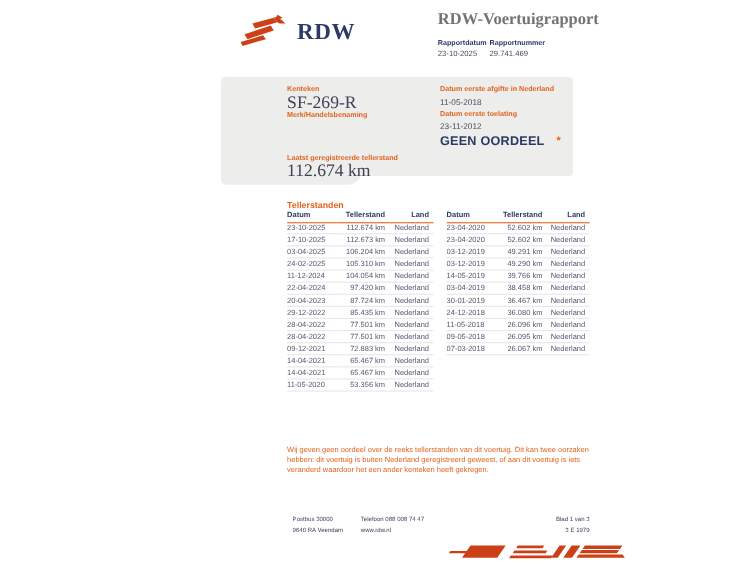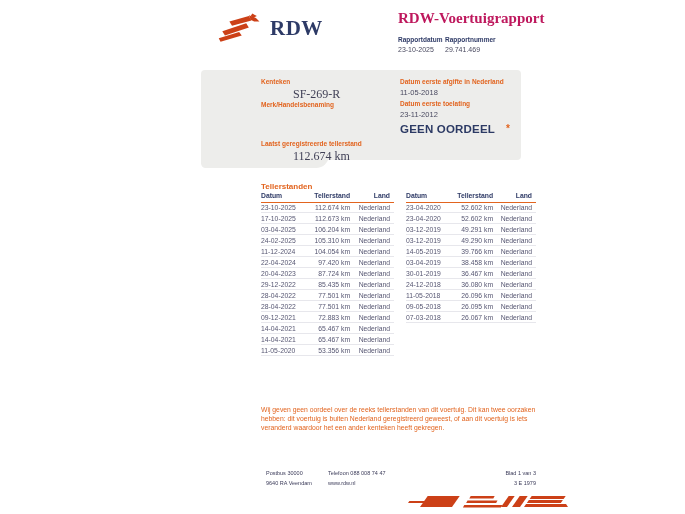--- a/index.html
+++ b/index.html
@@ -12,42 +12,42 @@
   
   .logo { position: absolute; left: 179px; top: 12px; display: flex; align-items: center; gap: 7px; }
   .logo svg { width: 46px; height: 33px; }
   .logo-text {
     font-family: "Liberation Serif", serif; font-weight: 700;
     font-size: 21px; color: #2d3a66; letter-spacing: 0.5px;
   }
   .report-title {
     position: absolute; left: 360px; top: 10px;
     font-family: "Liberation Serif", serif; font-weight: 700;
-    font-size: 15px; color: #be185d; text-align: right;
+    font-size: 15px; color: #737373; text-align: right;
   }
   .meta-pair { position: absolute; top: 36px; }
   .meta-pair.date { left: 360px; }
   .meta-pair.number { left: 407px; }
   .meta-label { font-size: 6.5px; font-weight: 700; color: #2e3a66; display: block; }
   .meta-value { font-size: 7px; color: #4a4a60; display: block; margin-top: 2.5px; }
 
   
   .card {
     position: absolute; left: 163px; top: 70px; width: 320px; height: 90px;
     background: #ededeb; border-radius: 4px 4px 4px 0;
   }
   .card-tail {
     position: absolute; left: 163px; top: 155px; width: 128px; height: 13px;
     background: #ededeb; border-radius: 0 0 14px 5px;
   }
   .field { position: absolute; }
   .f-label { font-size: 6.5px; font-weight: 700; color: #e2641f; display: block; }
   .f-value-big {
-    font-family: "Liberation Serif", serif; font-size: 12px;
-    color: #3f3f55; display: block; margin-top: 2px; line-height: 14px; margin-left: 32px;
+    font-family: "Liberation Serif", serif; font-size: 16px;
+    color: #3f3f55; display: block; margin-top: 2px; line-height: 14px;
   }
   .f-value-sm { font-size: 7.5px; color: #4a4a60; display: block; margin-top: 3px; }
   .f-kenteken  { left: 60px;  top: 8px; }
   .f-merk      { left: 60px;  top: 31px; width: 128px; }
   .f-teller    { left: 60px;  top: 70px; }
   .f-afgifte   { left: 199px; top: 8px; }
   .f-toelating { left: 199px; top: 30px; }
   .verdict {
     position: absolute; left: 199px; top: 53px;
     font-size: 11.5px; font-weight: 700; color: #2c3a64; letter-spacing: 0.2px;

